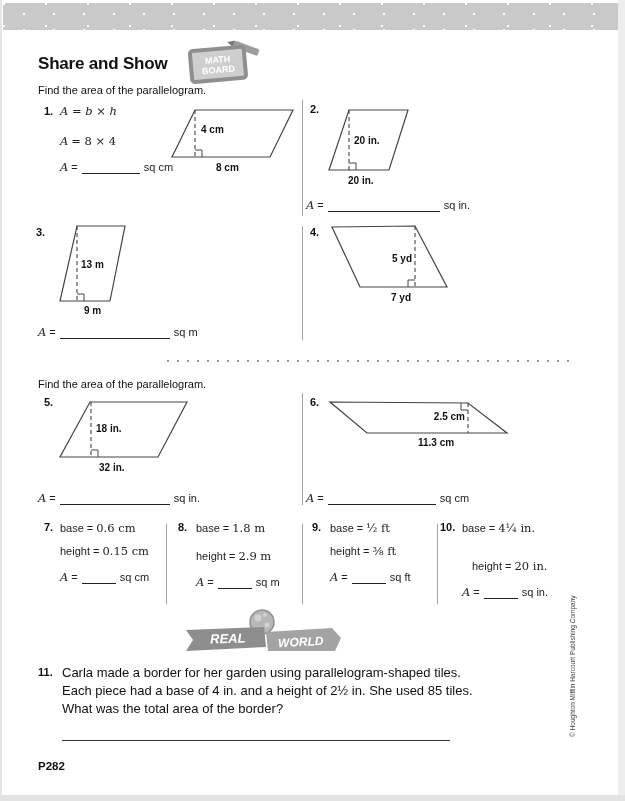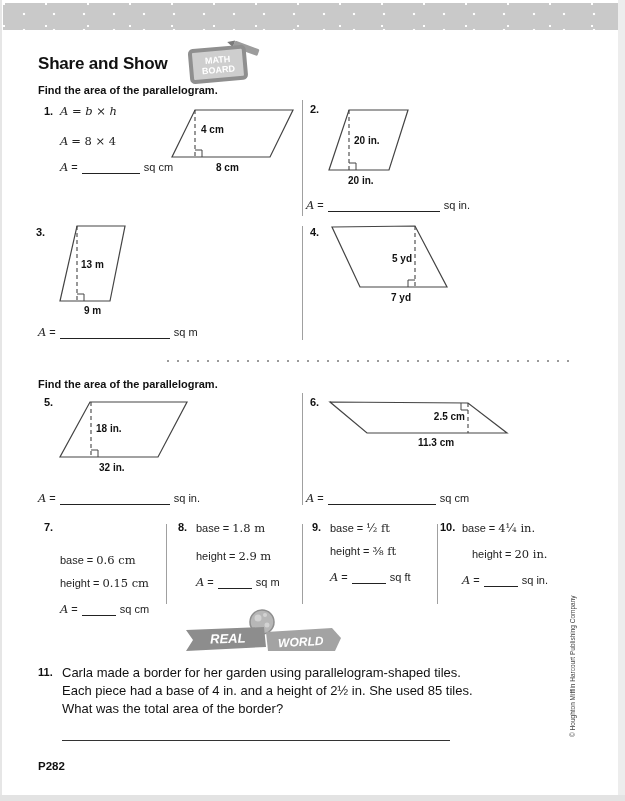--- a/index.html
+++ b/index.html
@@ -12,21 +12,21 @@
     background-color:#c9c9c9;
     background-image:radial-gradient(circle,#fff 1.3px,transparent 1.6px),
                      radial-gradient(circle,#fff 1.1px,transparent 1.4px);
     background-size:30px 16px,42px 22px; background-position:6px 3px,22px 12px;
   }
   .edge-left{position:absolute;left:0;top:0;bottom:0;width:2px;background:#e6e6e6;}
   .edge-right{position:absolute;right:0;top:0;bottom:0;width:7px;background:#ededed;}
   .edge-bottom{position:absolute;left:0;right:0;bottom:0;height:6px;background:#e3e3e3;}
   .abs{position:absolute;}
   .h1{font-size:17px;font-weight:800;letter-spacing:-0.2px;color:#111;}
-  .instr{font-size:11px;font-weight:bold;color:#111;}
+  .instr{font-size:11px;font-weight:normal;color:#111;}
   .pnum{font-size:11px;font-weight:bold;color:#111;}
   .eq{font-family:"DejaVu Serif",serif;font-style:italic;font-size:11.5px;color:#222;}
   .eqrest{font-family:"DejaVu Serif",serif;font-style:normal;font-size:11.5px;color:#222;}
   .avar{font-family:"DejaVu Serif",serif;font-style:italic;font-size:11.5px;color:#222;margin-right:3px;}
   .ans{font-size:11px;color:#222;white-space:nowrap;}
   .blank{display:inline-block;border-bottom:1.2px solid #222;height:11px;vertical-align:bottom;margin:0 4px;}
   .unit{font-size:11px;color:#222;}
   .val{font-family:"DejaVu Serif",serif;font-size:11.5px;color:#222;}
   .bh{font-size:11px;color:#222;white-space:nowrap;}
   .bh .tok{margin-right:3px;}
@@ -148,21 +148,21 @@
   </svg>
   <div class="abs ans" style="left:306px;top:491px;">
     <span class="avar">A</span><span>=</span><span class="blank" style="width:108px;"></span><span class="unit">sq cm</span>
   </div>
 
   <div class="vline" style="left:166px;top:524px;height:80px;"></div>
   <div class="vline" style="left:302px;top:524px;height:80px;"></div>
   <div class="vline" style="left:437px;top:524px;height:80px;"></div>
 
   <div class="abs pnum" style="left:44px;top:521px;">7.</div>
-  <div class="abs" style="left:60px;top:521px;margin-top:32px;">
+  <div class="abs" style="left:60px;top:521px;">
     <div class="bh"><span class="tok">base</span><span class="tok">=</span><span class="val">0.6 cm</span></div>
     <div class="bh" style="margin-top:9px;"><span class="tok">height</span><span class="tok">=</span><span class="val">0.15 cm</span></div>
     <div class="ans" style="margin-top:12px;"><span class="avar">A</span><span>=</span><span class="blank" style="width:34px;"></span><span class="unit">sq cm</span></div>
   </div>
 
   <div class="abs pnum" style="left:178px;top:521px;">8.</div>
   <div class="abs" style="left:196px;top:521px;">
     <div class="bh"><span class="tok">base</span><span class="tok">=</span><span class="val">1.8 m</span></div>
     <div class="bh" style="margin-top:14px;"><span class="tok">height</span><span class="tok">=</span><span class="val">2.9 m</span></div>
     <div class="ans" style="margin-top:12px;"><span class="avar">A</span><span>=</span><span class="blank" style="width:34px;"></span><span class="unit">sq m</span></div>
@@ -171,21 +171,21 @@
   <div class="abs pnum" style="left:312px;top:521px;">9.</div>
   <div class="abs" style="left:330px;top:521px;">
     <div class="bh"><span class="tok">base</span><span class="tok">=</span><span class="val">½ ft</span></div>
     <div class="bh" style="margin-top:9px;"><span class="tok">height</span><span class="tok">=</span><span class="val">⅜ ft</span></div>
     <div class="ans" style="margin-top:12px;"><span class="avar">A</span><span>=</span><span class="blank" style="width:34px;"></span><span class="unit">sq ft</span></div>
   </div>
 
   <div class="abs pnum" style="left:440px;top:521px;">10.</div>
   <div class="abs" style="left:462px;top:521px;">
     <div class="bh"><span class="tok">base</span><span class="tok">=</span><span class="val">4¼ in.</span></div>
-    <div class="bh" style="margin-top:12px;padding-left:10px;"><span class="tok">height</span><span class="tok">=</span><span class="val">20 in.</span></div>
+    <div class="bh" style="margin-top:24px;padding-left:10px;"><span class="tok">height</span><span class="tok">=</span><span class="val">20 in.</span></div>
     <div class="ans" style="margin-top:12px;"><span class="avar">A</span><span>=</span><span class="blank" style="width:34px;"></span><span class="unit">sq in.</span></div>
   </div>
 
   <svg class="abs" style="left:180px;top:606px;" width="165" height="52" viewBox="0 0 165 52">
     <circle cx="82" cy="16" r="12" fill="#b7b7b7" stroke="#8e8e8e" stroke-width="1.5"></circle>
     <circle cx="78" cy="12" r="3.5" fill="#d2d2d2"></circle>
     <circle cx="87" cy="19" r="2.5" fill="#d2d2d2"></circle>
     <circle cx="85" cy="9" r="2" fill="#d2d2d2"></circle>
     <polygon points="6,24 84,21 86,41 6,45 13,34" fill="#8d8d8d"></polygon>
     <polygon points="86,26 152,22 161,32 155,45 88,45" fill="#a3a3a3"></polygon>

